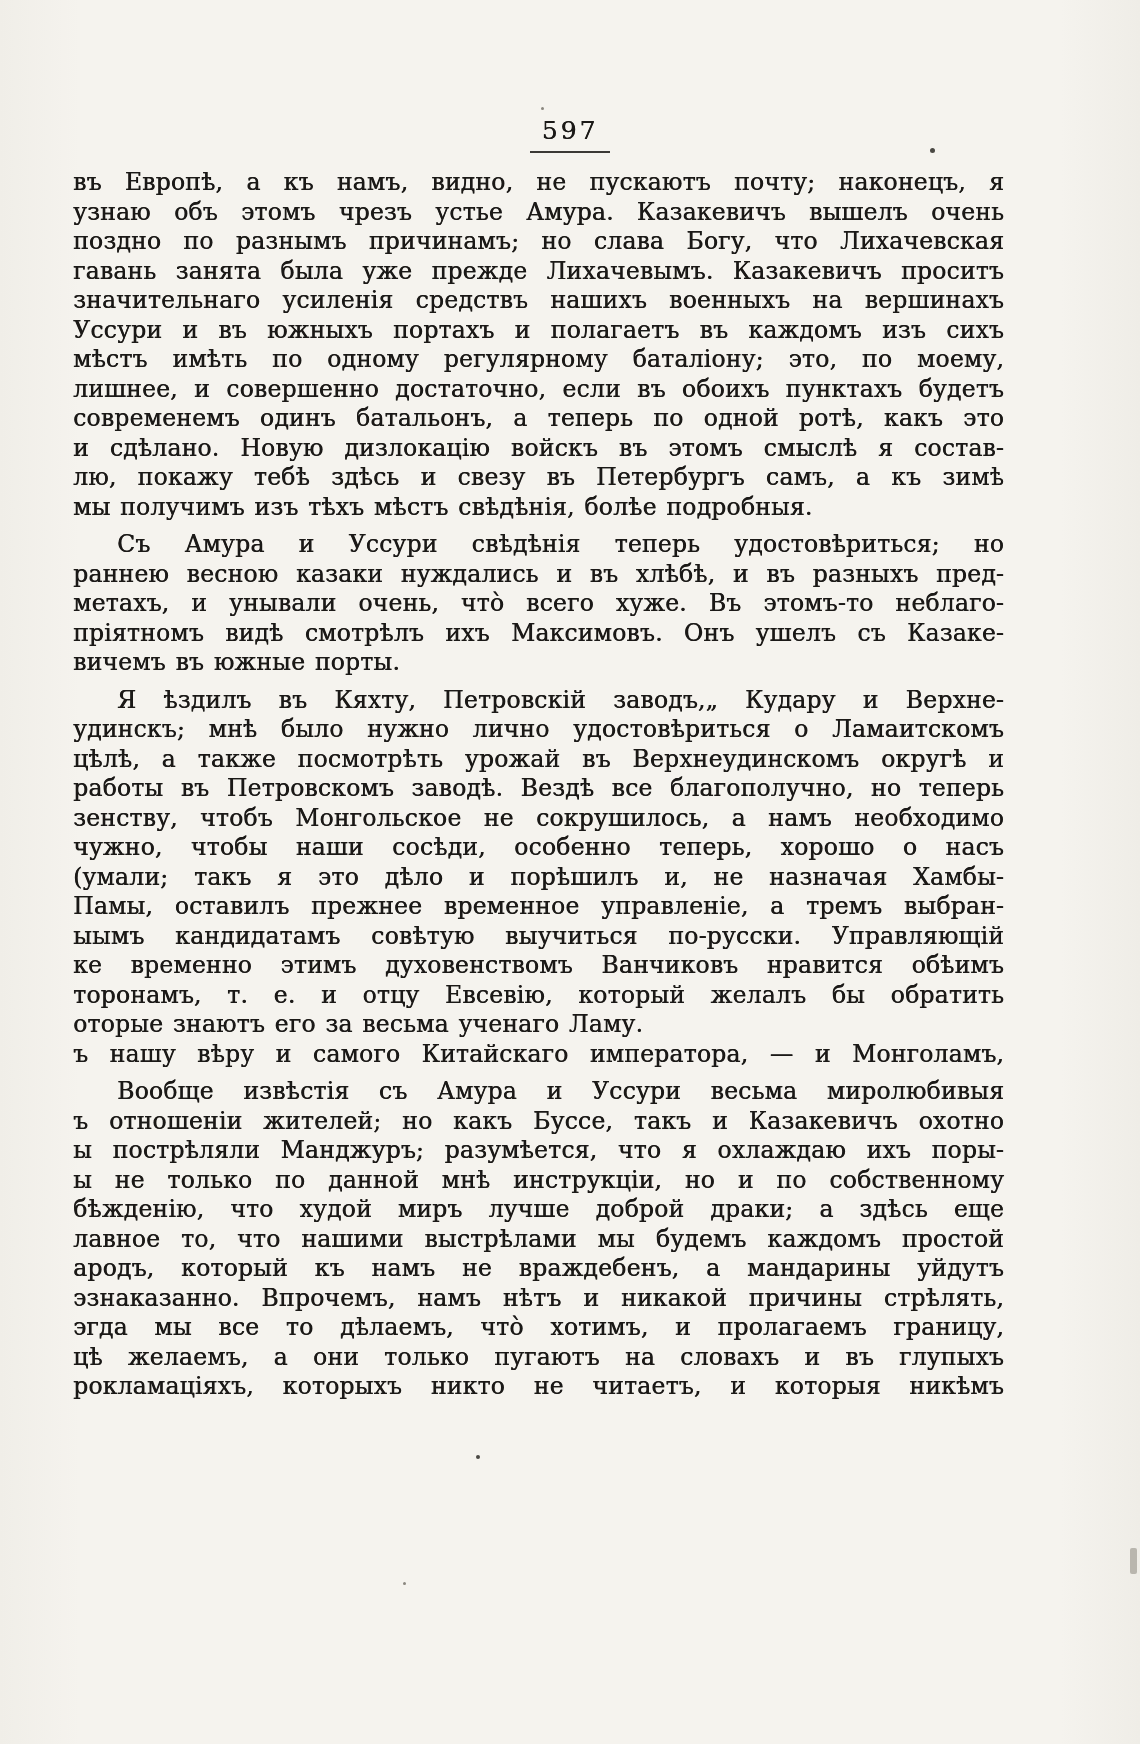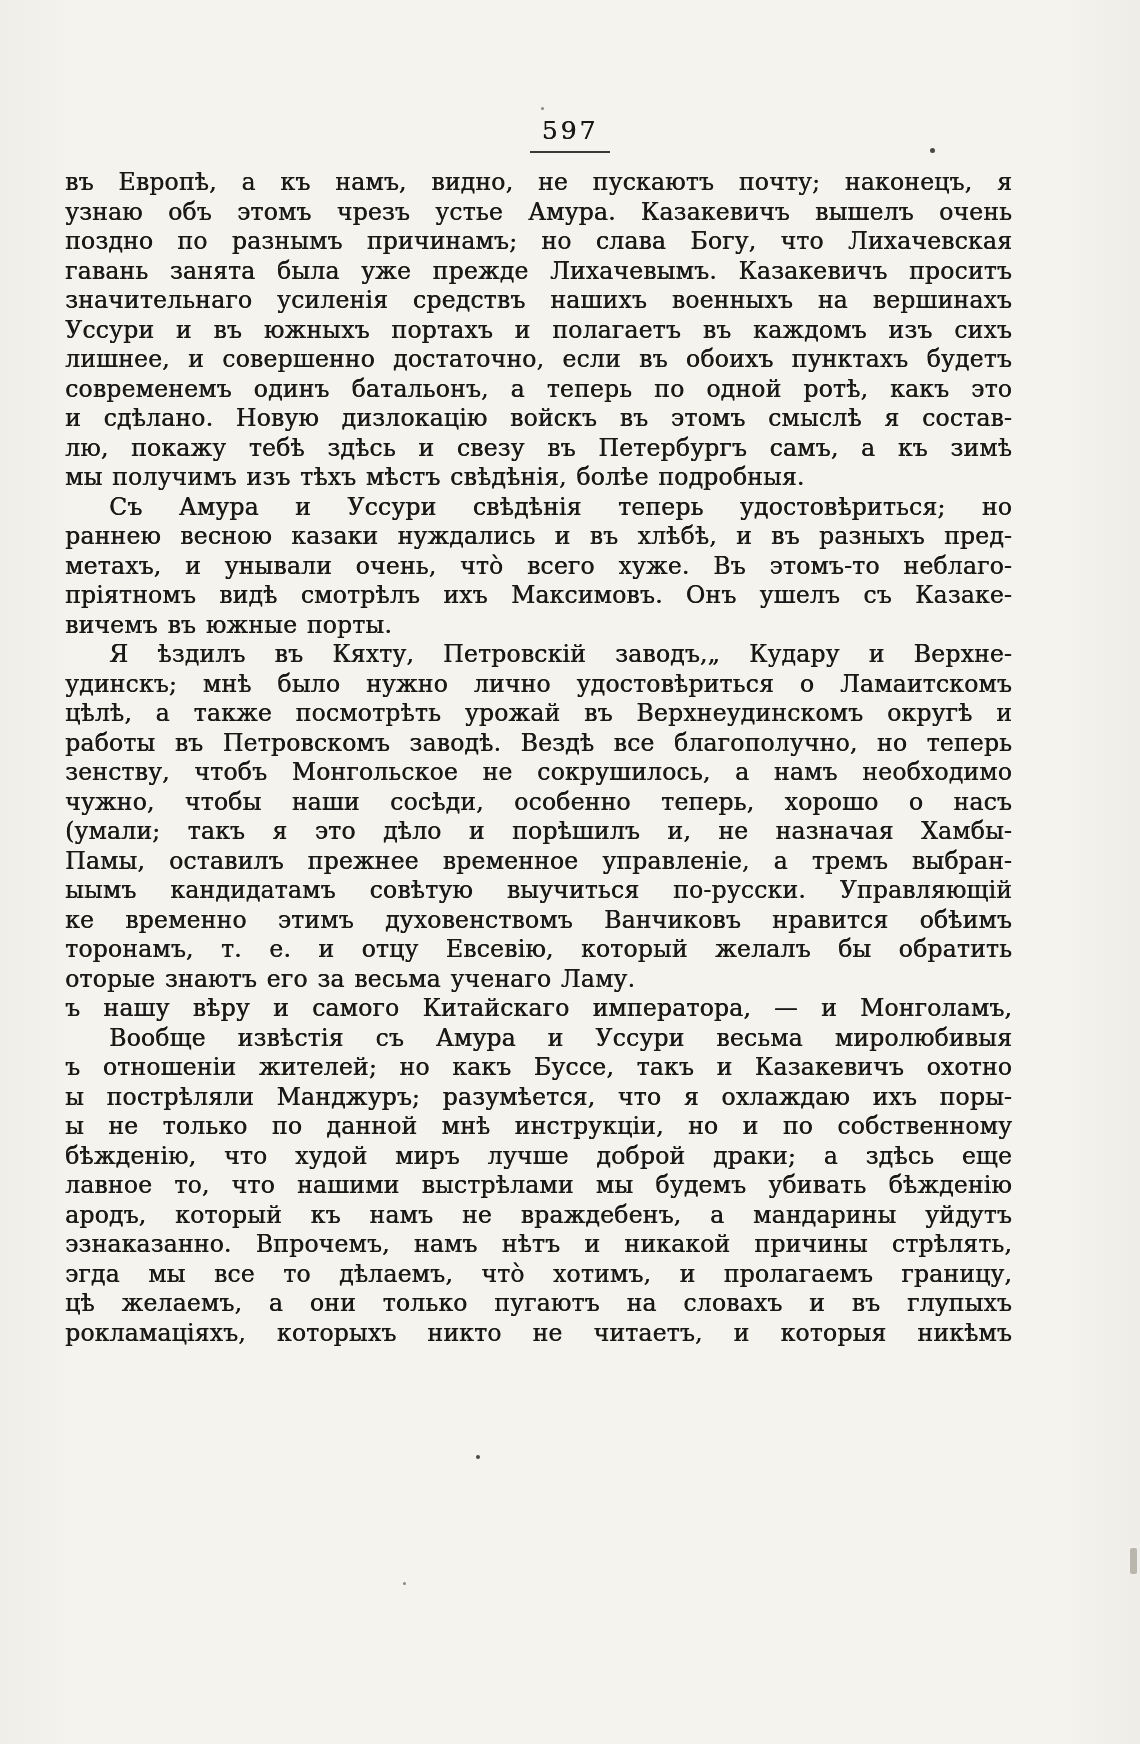--- a/index.html
+++ b/index.html
@@ -31,21 +31,21 @@
     height: 2px;
     background: #3b3935;
     margin: 6px auto 0 auto;
   }
 
   .text-block {
     width: 947px;
     margin: 15px 0 0 65px;
   }
 
-  .para { margin: 0; padding: 0; }
+  .para { margin: 8px; padding: 0; }
 
   .line {
     font-size: 23.5px;
     line-height: 29.5px;
     letter-spacing: 0.2px;
     word-spacing: 2px;
     white-space: nowrap;            
     text-align: justify;
     text-align-last: justify;
     white-space: normal;
@@ -84,20 +84,21 @@
   </div>
 
   <div class="text-block" id="text-block">
       <div class="para">
         <div class="line">въ Европѣ, а къ намъ, видно, не пускаютъ почту; наконецъ, я</div>
         <div class="line">узнаю объ этомъ чрезъ устье Амура. Казакевичъ вышелъ очень</div>
         <div class="line">поздно по разнымъ причинамъ; но слава Богу, что Лихачевская</div>
         <div class="line">гавань занята была уже прежде Лихачевымъ. Казакевичъ проситъ</div>
         <div class="line">значительнаго усиленія средствъ нашихъ военныхъ на вершинахъ</div>
         <div class="line">Уссури и въ южныхъ портахъ и полагаетъ въ каждомъ изъ сихъ</div>
+        <div class="line">мѣстъ имѣть по одному регулярному баталіону; это, по моему,</div>
         <div class="line">лишнее, и совершенно достаточно, если въ обоихъ пунктахъ будетъ</div>
         <div class="line">современемъ одинъ батальонъ, а теперь по одной ротѣ, какъ это</div>
         <div class="line">и сдѣлано. Новую дизлокацію войскъ въ этомъ смыслѣ я состав-</div>
         <div class="line">лю, покажу тебѣ здѣсь и свезу въ Петербургъ самъ, а къ зимѣ</div>
         <div class="line last">мы получимъ изъ тѣхъ мѣстъ свѣдѣнія, болѣе подробныя.</div>
       </div>
       <div class="para">
         <div class="line indent">Съ Амура и Уссури свѣдѣнія теперь удостовѣриться; но</div>
         <div class="line">раннею весною казаки нуждались и въ хлѣбѣ, и въ разныхъ пред-</div>
         <div class="line">метахъ, и унывали очень, что̀ всего хуже. Въ этомъ-то неблаго-</div>
@@ -118,21 +119,21 @@
         <div class="line">торонамъ, т. е. и отцу Евсевію, который желалъ бы обратить</div>
         <div class="line last">оторые знаютъ его за весьма ученаго Ламу.</div>
         <div class="line">ъ нашу вѣру и самого Китайскаго императора, — и Монголамъ,</div>
       </div>
       <div class="para">
         <div class="line indent">Вообще извѣстія съ Амура и Уссури весьма миролюбивыя</div>
         <div class="line">ъ отношеніи жителей; но какъ Буссе, такъ и Казакевичъ охотно</div>
         <div class="line">ы пострѣляли Манджуръ; разумѣется, что я охлаждаю ихъ поры-</div>
         <div class="line">ы не только по данной мнѣ инструкціи, но и по собственному</div>
         <div class="line">бѣжденію, что худой миръ лучше доброй драки; а здѣсь еще</div>
-        <div class="line">лавное то, что нашими выстрѣлами мы будемъ убивать бѣжденію</div>
+        <div class="line">лавное то, что нашими выстрѣлами мы будемъ каждомъ простой</div>
         <div class="line">ародъ, который къ намъ не враждебенъ, а мандарины уйдутъ</div>
         <div class="line">эзнаказанно. Впрочемъ, намъ нѣтъ и никакой причины стрѣлять,</div>
         <div class="line">эгда мы все то дѣлаемъ, что̀ хотимъ, и пролагаемъ границу,</div>
         <div class="line">цѣ желаемъ, а они только пугаютъ на словахъ и въ глупыхъ</div>
         <div class="line">рокламаціяхъ, которыхъ никто не читаетъ, и которыя никѣмъ</div>
       </div>
     </div>
 
   <div class="speck s1"></div>
   <div class="speck s2"></div>

